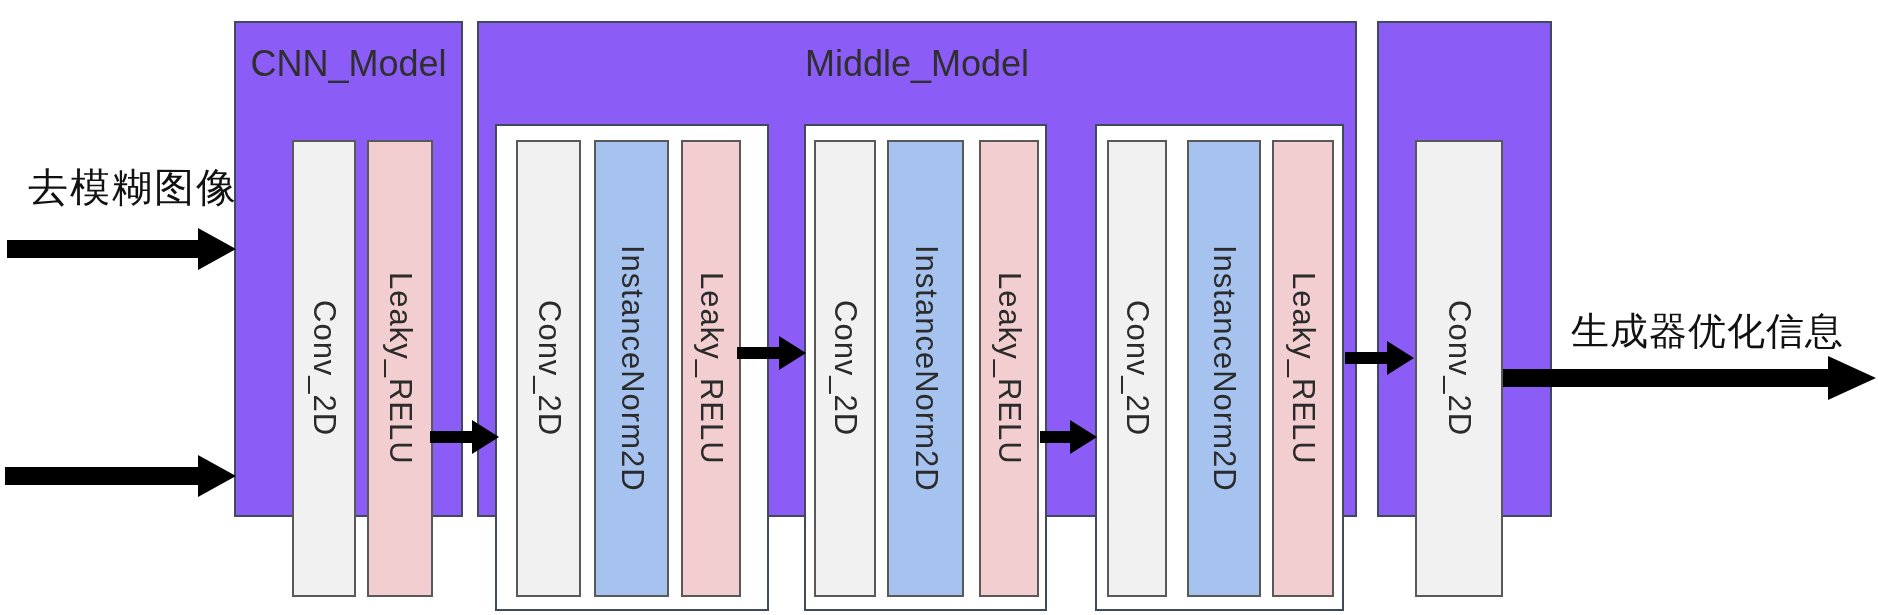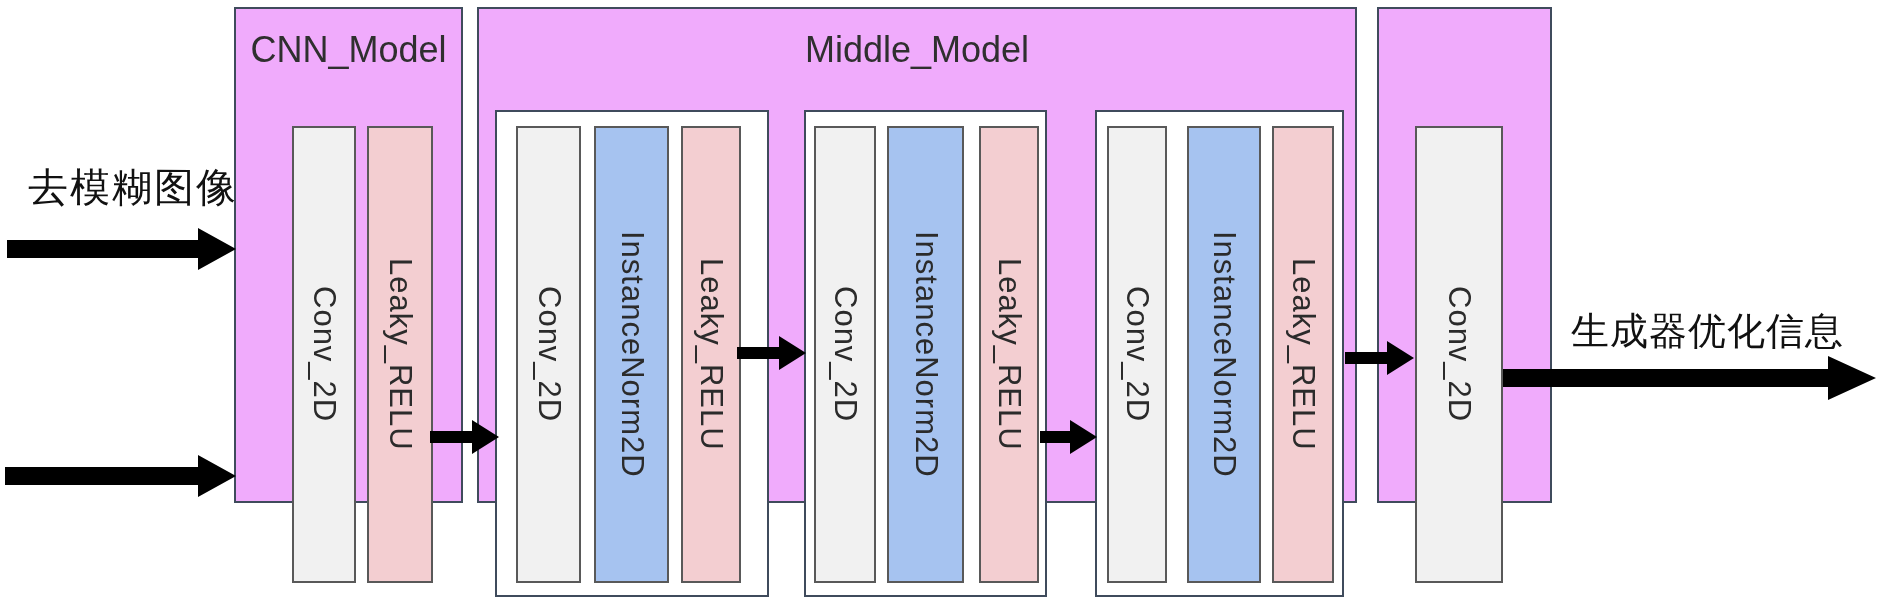--- a/index.html
+++ b/index.html
@@ -1,21 +1,21 @@
 <!DOCTYPE html>
 <html style="--conv-fill: #f1f1f1; --instance-norm-fill: #a6c3f0; --leaky-relu-fill: #f3ced1; --bar-border: #595959; --box-border: #3f4b5c; --arrow: #000000;"><head>
 <meta charset="utf-8">
 <style>
   html,body{margin:0;padding:0;background:#fff;}
   .diagram{
     position:relative; width:1878px; height:615px; background:#ffffff;
     font-family:"Liberation Sans","DejaVu Sans",sans-serif; overflow:hidden;
   }
   .box{
-    position:absolute; top:7px; height:496px; background:#f0abfc;
+    position:absolute; top:21px; height:496px; background:#8b5cf6;
     border:2px solid var(--box-border,#3f4b5c); box-sizing:border-box;
   }
   .box-title{
     position:absolute; top:20px; left:0; right:0; text-align:center;
     font-size:36px; color:#2f2f2f; white-space:nowrap;
   }
   .subbox{
     position:absolute; top:101px; height:487px; background:#ffffff;
     border:2px solid var(--box-border,#3f4b5c); box-sizing:border-box;
   }

